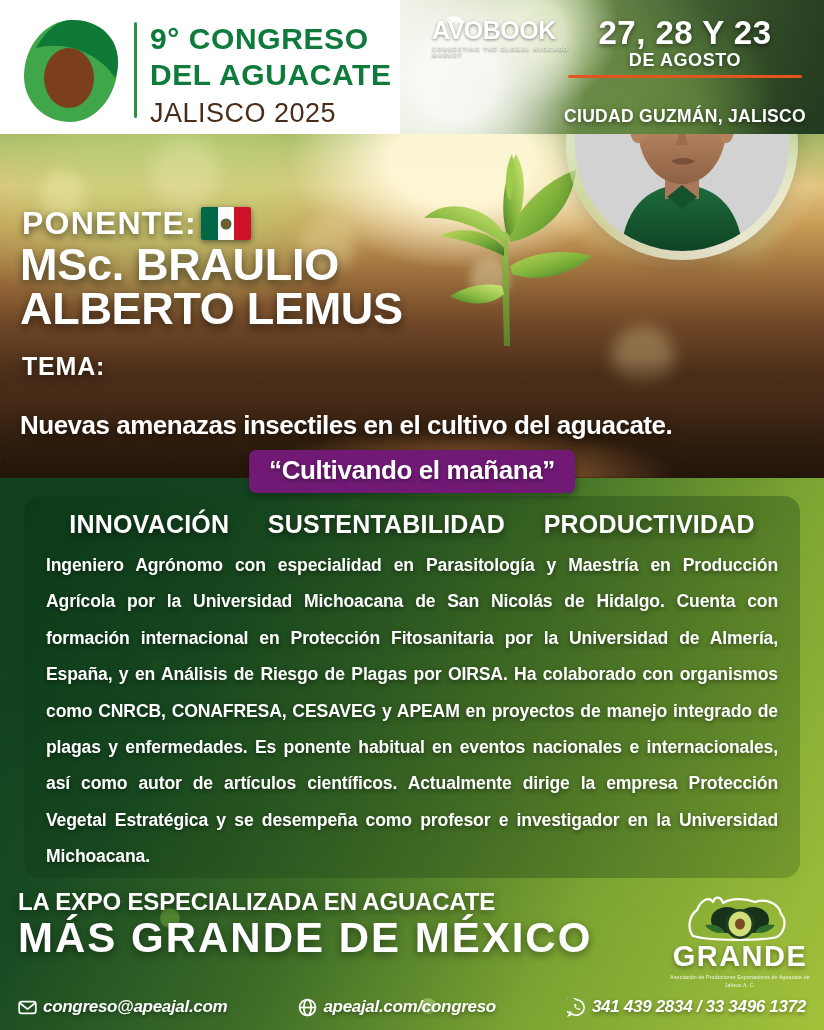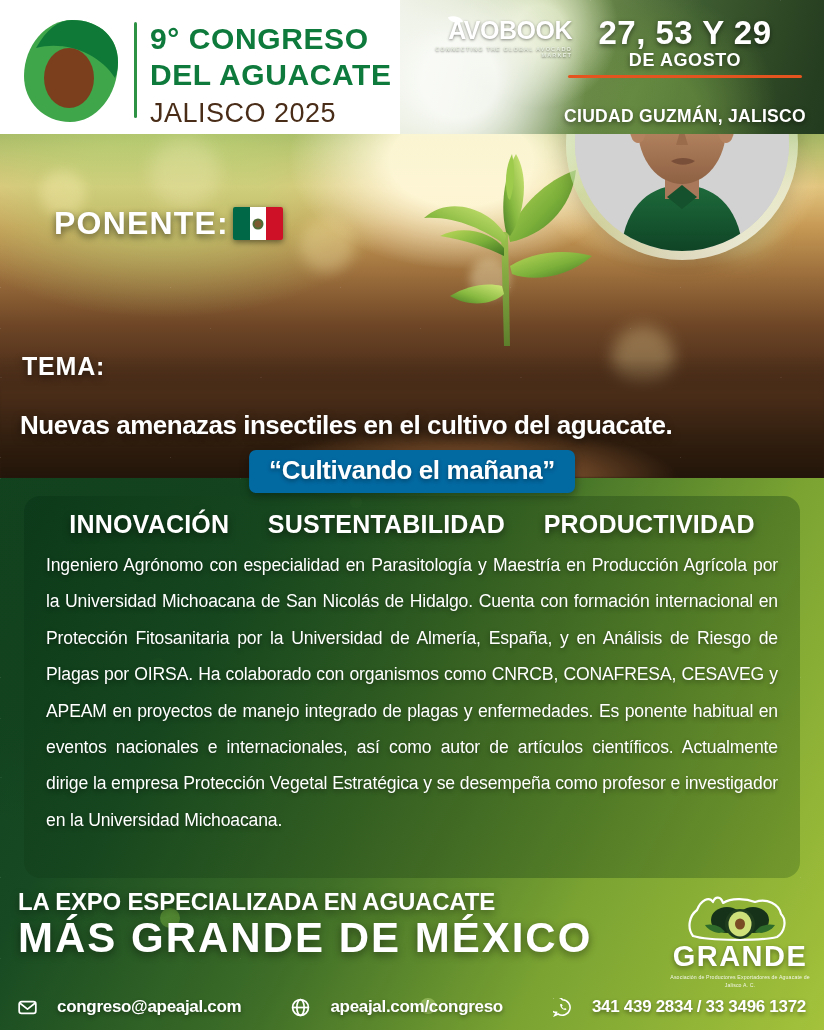--- a/index.html
+++ b/index.html
@@ -53,21 +53,21 @@
     font-weight:bold;font-size:30px;letter-spacing:.6px;color:#0e7a3c;
     display:block;white-space:nowrap;
   }
   .congress-l2{margin-top:6px;}
   .congress-l3{
     display:block;margin-top:10px;font-size:27px;color:#4a2d18;letter-spacing:.5px;
     white-space:nowrap;
   }
 
   
-  .avobook{position:absolute;left:432px;top:18px;width:140px;z-index:4;text-align:right;}
+  .avobook{position:absolute;left:432px;top:18px;width:140px;z-index:4;text-align:left;}
   .avobook-name{
     color:#fff;font-weight:bold;font-size:25px;letter-spacing:-0.5px;line-height:1;
     text-shadow:0 1px 3px rgba(0,0,0,.45);
   }
   .avobook-tag{
     color:#e8efe0;font-size:5.6px;letter-spacing:1.1px;font-weight:bold;margin-top:3px;
     text-shadow:0 1px 2px rgba(0,0,0,.5);
   }
   .avo-leaf{position:absolute;left:17px;top:-3px;width:13px;height:9px;
     background:#ffffff;border-radius:0 100% 0 100%;transform:rotate(-18deg);}
@@ -129,21 +129,21 @@
     background:linear-gradient(150deg,rgba(255,255,255,.92),rgba(180,210,150,.55) 48%,rgba(255,255,255,.85));
     padding:9px;z-index:5;
     box-shadow:0 0 22px rgba(0,0,0,.22);
   }
   .portrait{
     width:100%;height:100%;border-radius:50%;overflow:hidden;position:relative;
     background:linear-gradient(180deg,#d3d3d3 0%,#cfcfcf 58%,#c9cac6 100%);
   }
 
   
-  .ponente-row{position:absolute;left:22px;top:205px;z-index:7;display:flex;align-items:center;gap:4px;margin-left:32px;}
+  .ponente-row{position:absolute;left:22px;top:205px;z-index:7;display:flex;align-items:center;gap:4px;}
   .ponente-label{
     color:#fff;font-weight:bold;font-size:32px;letter-spacing:1.2px;
     text-shadow:0 3px 7px rgba(0,0,0,.55);
   }
   .flag{width:50px;height:33px;display:flex;border-radius:2px;overflow:hidden;
     box-shadow:0 2px 6px rgba(0,0,0,.5);}
   .flag i{display:block;flex:1;height:100%;}
   .flag .fg{background:#006847;}
   .flag .fw{background:#ffffff;position:relative;}
   .flag .fr{background:#ce1126;}
@@ -184,21 +184,21 @@
       linear-gradient(58deg,rgba(255,255,255,.10) 0 1px,rgba(255,255,255,0) 1px 100%),
       linear-gradient(132deg,rgba(255,255,255,.08) 0 1px,rgba(255,255,255,0) 1px 100%),
       linear-gradient(15deg,rgba(255,255,255,.06) 0 1px,rgba(255,255,255,0) 1px 100%);
     background-size:200px 200px,240px 240px,300px 300px;
   }
   .nodedot{position:absolute;border-radius:50%;background:rgba(150,200,80,.45);filter:blur(.4px);}
 
   
   .tagline{
     position:absolute;left:50%;transform:translateX(-50%);top:450px;z-index:9;
-    background:#0369a1;border-radius:7px;padding:5px 20px 7px;
+    background:#701a75;border-radius:7px;padding:5px 20px 7px;
     box-shadow:0 3px 9px rgba(0,0,0,.35);
     text-align:right;
   }
   .tagline span{
     color:#fff;font-weight:bold;font-size:26px;letter-spacing:-.4px;
     text-shadow:0 2px 4px rgba(0,0,0,.35);white-space:nowrap;
   }
 
   
   .bio-card{
@@ -209,21 +209,21 @@
   .pillars{
     display:flex;justify-content:space-around;
     padding:14px 26px 4px;
   }
   .pillars div{
     color:#fff;font-weight:bold;font-size:25px;letter-spacing:.2px;
     text-shadow:0 3px 7px rgba(0,0,0,.5);white-space:nowrap;
   }
   .bio-text{
     padding:4px 22px 0;
-    color:#fff;font-size:17.6px;font-weight:normal;line-height:2.07;
+    color:#fff;font-size:17.6px;font-weight:bold;line-height:2.07;
     text-align:justify;letter-spacing:-.15px;
     text-shadow:0 2px 5px rgba(0,0,0,.45);
   }
 
   
   .expo{position:absolute;left:18px;top:890px;z-index:9;}
   .expo-l1{
     color:#fff;font-weight:bold;font-size:24px;letter-spacing:-.2px;line-height:1;
     text-shadow:0 3px 8px rgba(0,0,0,.45);white-space:nowrap;
   }
@@ -239,21 +239,21 @@
     color:#fff;font-weight:bold;font-size:29px;letter-spacing:1.5px;line-height:1;
     text-shadow:0 2px 5px rgba(0,0,0,.4);
   }
   .apeajal-sub{color:#f2f6e6;font-size:5.2px;letter-spacing:.15px;line-height:1.45;margin-top:3px;}
 
   
   .contact{
     position:absolute;left:0;top:990px;width:824px;height:34px;z-index:9;
     display:flex;align-items:center;justify-content:space-between;padding:0 18px;
   }
-  .contact-item{display:flex;align-items:center;gap:20px;}
+  .contact-item{display:flex;align-items:center;gap:6px;font-style:italic;}
   .contact-item span{
     color:#fff;font-weight:bold;font-size:17px;letter-spacing:-.3px;white-space:nowrap;
     text-shadow:0 2px 4px rgba(0,0,0,.4);
   }
   .ci{width:19px;height:19px;flex:0 0 19px;}
 </style>
 </head>
 <body>
 
 <div class="poster">
@@ -335,20 +335,24 @@
 
   <div class="ponente-row">
     <div class="ponente-label">PONENTE:</div>
     <div class="flag">
       <i class="fg"></i>
         <i class="fw"></i>
         <i class="fr"></i>
     </div>
   </div>
 
+  <div class="speaker-name">
+    <span>MSc. BRAULIO</span>
+    <span>ALBERTO LEMUS</span>
+  </div>
 
   <div class="tema-label">TEMA:</div>
   <div class="tema-text">Nuevas amenazas insectiles en el cultivo del aguacate.</div>
 
   <div class="green-body">
     <div class="nodedot" style="left:350px;top:18px;width:12px;height:12px;"></div>
     <div class="nodedot" style="left:150px;top:180px;width:16px;height:16px;background:rgba(120,190,60,.5);"></div>
     <div class="nodedot" style="left:520px;top:120px;width:10px;height:10px;"></div>
     <div class="nodedot" style="left:700px;top:300px;width:14px;height:14px;"></div>
     <div class="nodedot" style="left:160px;top:430px;width:20px;height:20px;background:rgba(140,200,70,.4);"></div>
@@ -440,20 +444,20 @@
 
     <div class="avobook">
       <div class="avobook-name">
         <span class="avo-leaf"></span>
         <span>AVOBOOK</span>
       </div>
       <div class="avobook-tag">CONNECTING THE GLOBAL AVOCADO MARKET</div>
     </div>
 
     <div class="dates">
-      <div class="dates-l1">27, 53 Y 29</div>
+      <div class="dates-l1">27, 28 Y 23</div>
       <div class="dates-l2">DE AGOSTO</div>
       <div class="dates-rule"></div>
       <div class="dates-l3">CIUDAD GUZMÁN, JALISCO</div>
     </div>
   </div>
 
 </div>
 
 </body></html>

